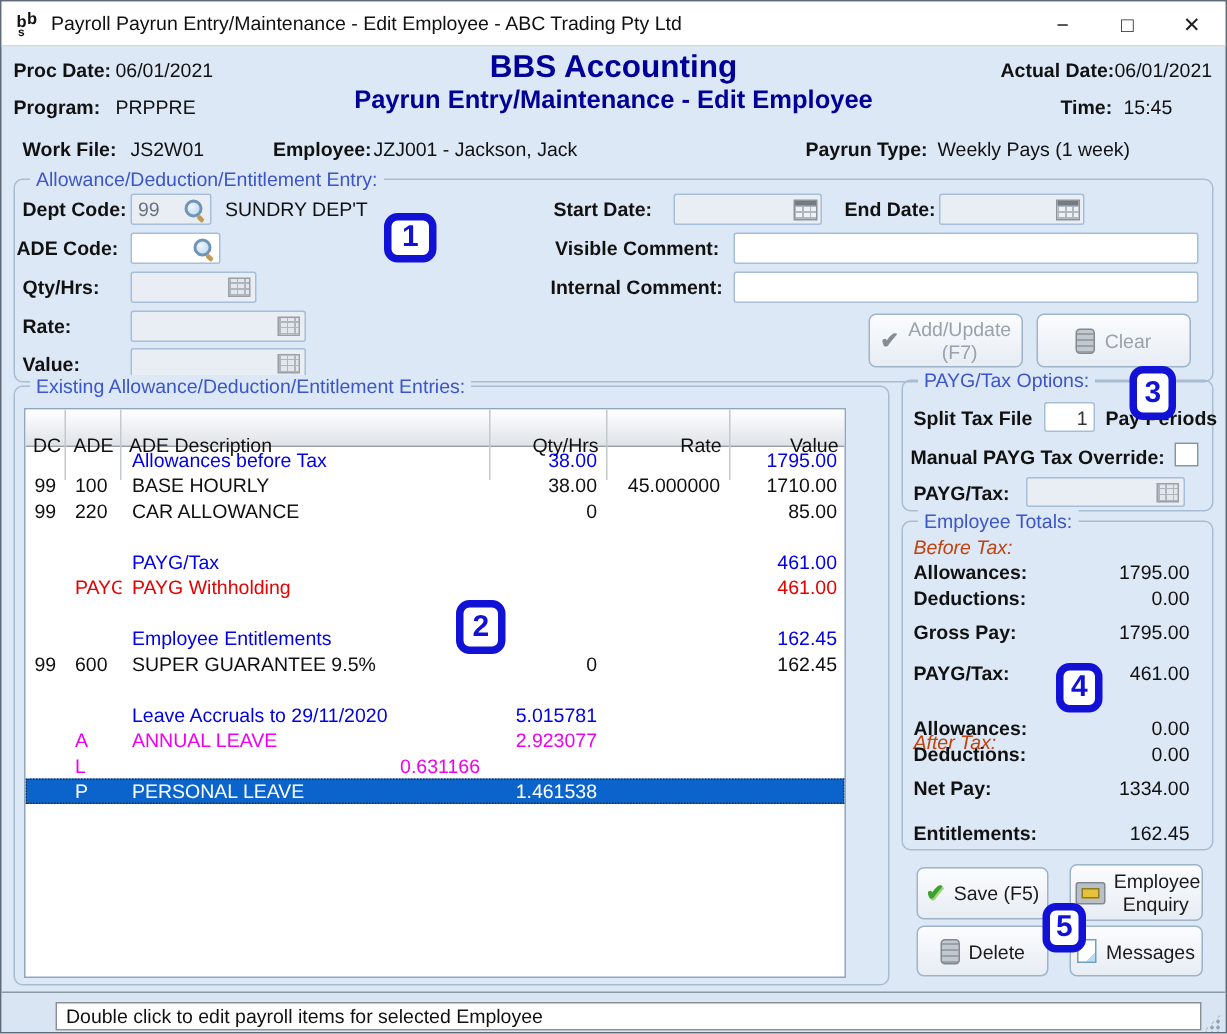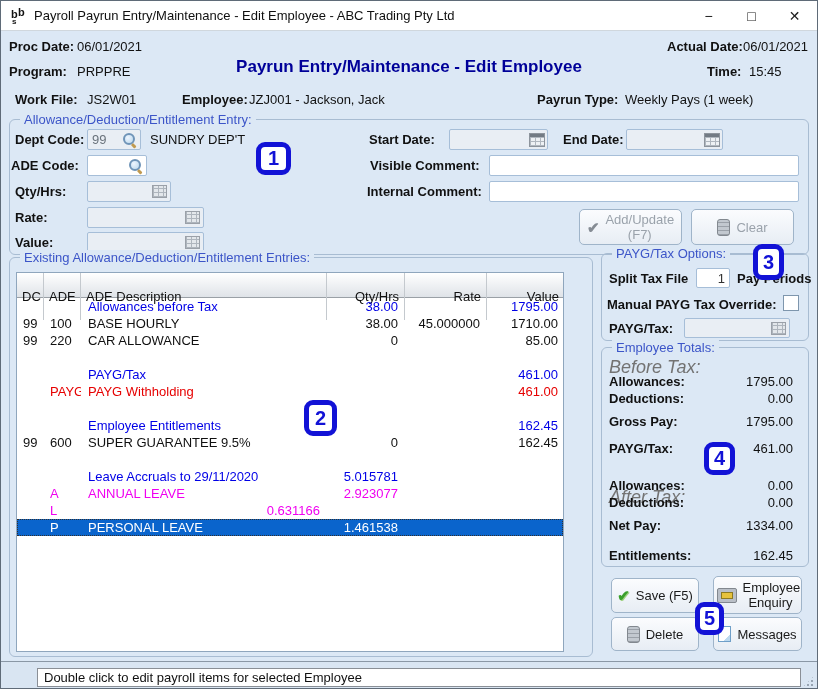--- a/index.html
+++ b/index.html
@@ -89,21 +89,21 @@
   .c-desc { padding-left:7px; }
   .c-qty, .c-rate, .c-val { text-align:right; padding-right:7px; }
   .r-blue { color:#0000e6; }
   .r-red { color:#e60000; }
   .r-mag { color:#f000f0; }
   .r-sel { background:#0a64cc; color:#ffffff; outline:1px dotted #303030; outline-offset:-1px; }
 
   
   .trlabel { position:absolute; font-weight:bold; font-size:13px; color:#111; }
   .trvalue { position:absolute; font-size:13px; color:#111; text-align:right; width:80px; }
-  .italic-blue { position:absolute; font-size:18px; font-style:italic; color:#737373; }
+  .italic-blue { position:absolute; font-size:13px; font-style:italic; color:#c2410c; }
 
   
   .statusbar { position:absolute; left:0; top:660px; width:100%; height:29px; background:#d9e5f2; border-top:1px solid #8a97a5; }
   .statusbox { position:absolute; left:36px; top:6px; width:764px; height:19px; background:#ffffff; border:1px solid #8a8f96;
       font-size:13px; color:#111; padding:1px 6px; white-space:nowrap; overflow:hidden; }
   .grip { position:absolute; right:2px; bottom:2px; width:13px; height:13px;
       background-image:radial-gradient(#97a4b2 1.3px, transparent 1.4px); background-size:4px 4px;
       clip-path:polygon(100% 0, 100% 100%, 0 100%); }
 
   
@@ -122,20 +122,21 @@
       <text x="2" y="17" font-size="8" font-weight="bold" fill="#111" font-family="Liberation Sans, sans-serif">s</text>
     </svg>
     <span class="title">Payroll Payrun Entry/Maintenance - Edit Employee - ABC Trading Pty Ltd</span>
     <div class="winbtn btn-min">−</div>
     <div class="winbtn btn-max">□</div>
     <div class="winbtn btn-close">✕</div>
   </div>
 
   <span class="abs lbl" style="left:8px; top:38px;">Proc Date:</span>
   <span class="abs val" style="left:76px; top:38px;">06/01/2021</span>
+  <div class="bigtitle t1">BBS Accounting</div>
   <span class="abs lbl" style="left:666px; top:38px;">Actual Date:</span>
   <span class="abs val" style="left:742px; top:38px;">06/01/2021</span>
 
   <span class="abs lbl" style="left:8px; top:63px;">Program:</span>
   <span class="abs val" style="left:76px; top:63px;">PRPPRE</span>
   <div class="bigtitle t2">Payrun Entry/Maintenance - Edit Employee</div>
   <span class="abs lbl" style="left:706px; top:63px;">Time:</span>
   <span class="abs val" style="left:748px; top:63px;">15:45</span>
 
   <span class="abs lbl" style="left:14px; top:91px;">Work File:</span>

